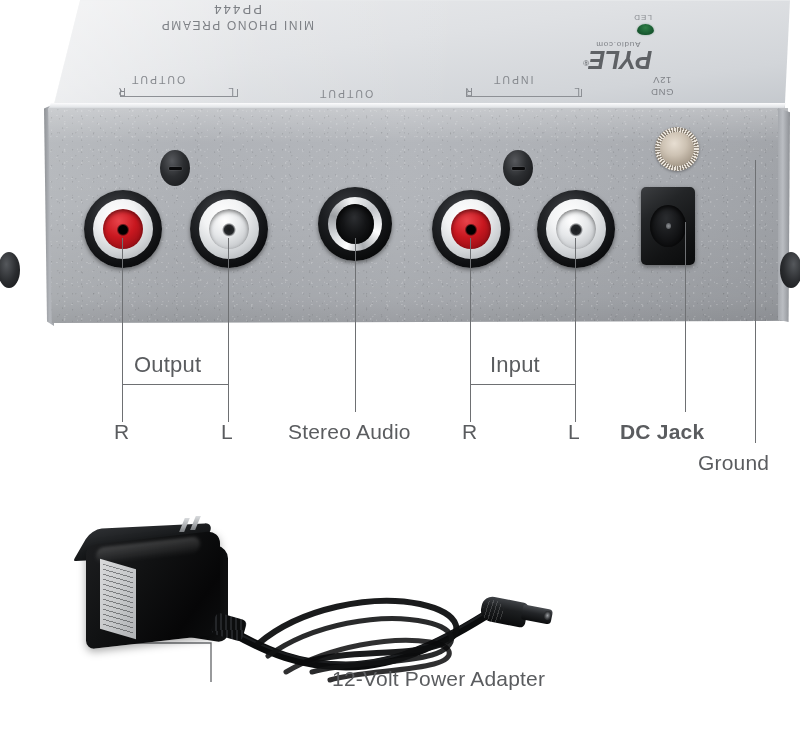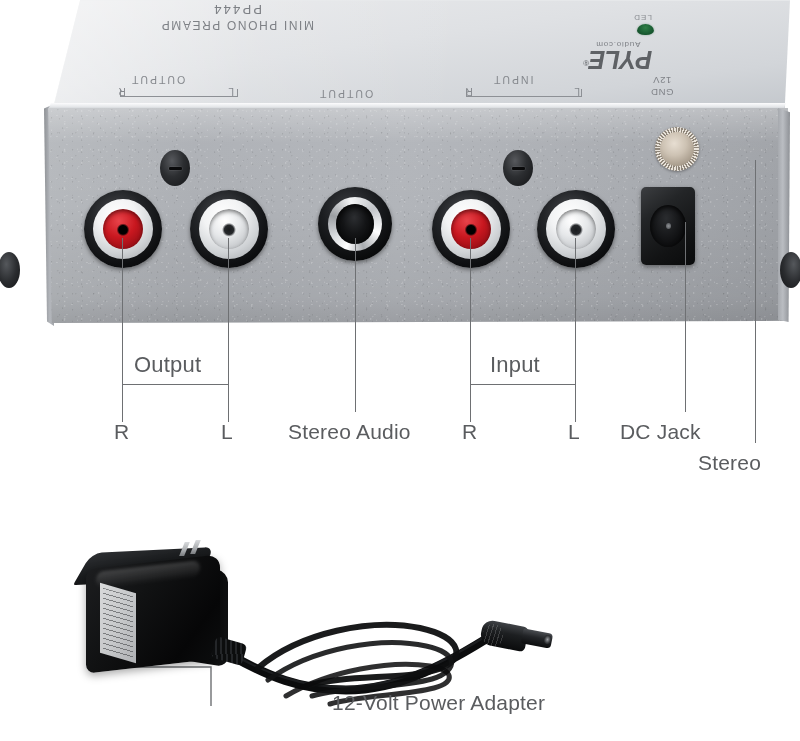--- a/index.html
+++ b/index.html
@@ -380,21 +380,21 @@
     user-select: none;
   }
   .callout-label.group {
     font-size: 22px;
   }
 
   
   #adapter-group {
     position: absolute;
     left: 0;
-    top: 500px;
+    top: 476px;
     width: 755px;
     height: 241px;
   }
   .adapter-body {
     position: absolute;
     left: 86px;
     top: 62px;
     width: 134px;
     height: 104px;
     background: linear-gradient(128deg, #1c1d1f 0%, #111213 38%, #060607 78%, #0c0d0e 100%);
@@ -604,22 +604,22 @@
     <div class="callout-label group" style="left:134px; top:352px;">Output</div>
 
     <div class="bracket" style="left:470px; top:384px; width:106px;"></div>
     <div class="callout-label group" style="left:490px; top:352px;">Input</div>
 
     <div class="callout-label" style="left:114px; top:420px;">R</div>
     <div class="callout-label" style="left:221px; top:420px;">L</div>
     <div class="callout-label" style="left:288px; top:420px;">Stereo Audio</div>
     <div class="callout-label" style="left:462px; top:420px;">R</div>
     <div class="callout-label" style="left:568px; top:420px;">L</div>
-    <div class="callout-label" style="left:620px; top:420px;">DC Jack</div>
-    <div class="callout-label" style="left:698px; top:451px;">Stereo</div>
+    <div class="callout-label" style="left:620px; top:420px;font-weight:bold;">DC Jack</div>
+    <div class="callout-label" style="left:698px; top:451px;">Ground</div>
   </div>
 
   <div id="adapter-group">
 
     <svg class="cable-svg" viewBox="0 0 800 241">
 
       <path d="M232,156 C268,176 300,190 346,190 C400,190 450,162 494,134" fill="none" stroke="#0b0c0d" stroke-width="9" stroke-linecap="round"></path>
       <path d="M232,154 C266,173 300,187 346,187 C400,187 452,158 494,131" fill="none" stroke="#2a2c2f" stroke-width="2.2" stroke-linecap="round" opacity="0.55"></path>
 
       <path d="M258,168 C300,132 372,118 420,128 C462,137 468,160 436,170 C404,180 344,174 306,186" fill="none" stroke="#0e0f10" stroke-width="6" stroke-linecap="round" opacity="0.95"></path>

